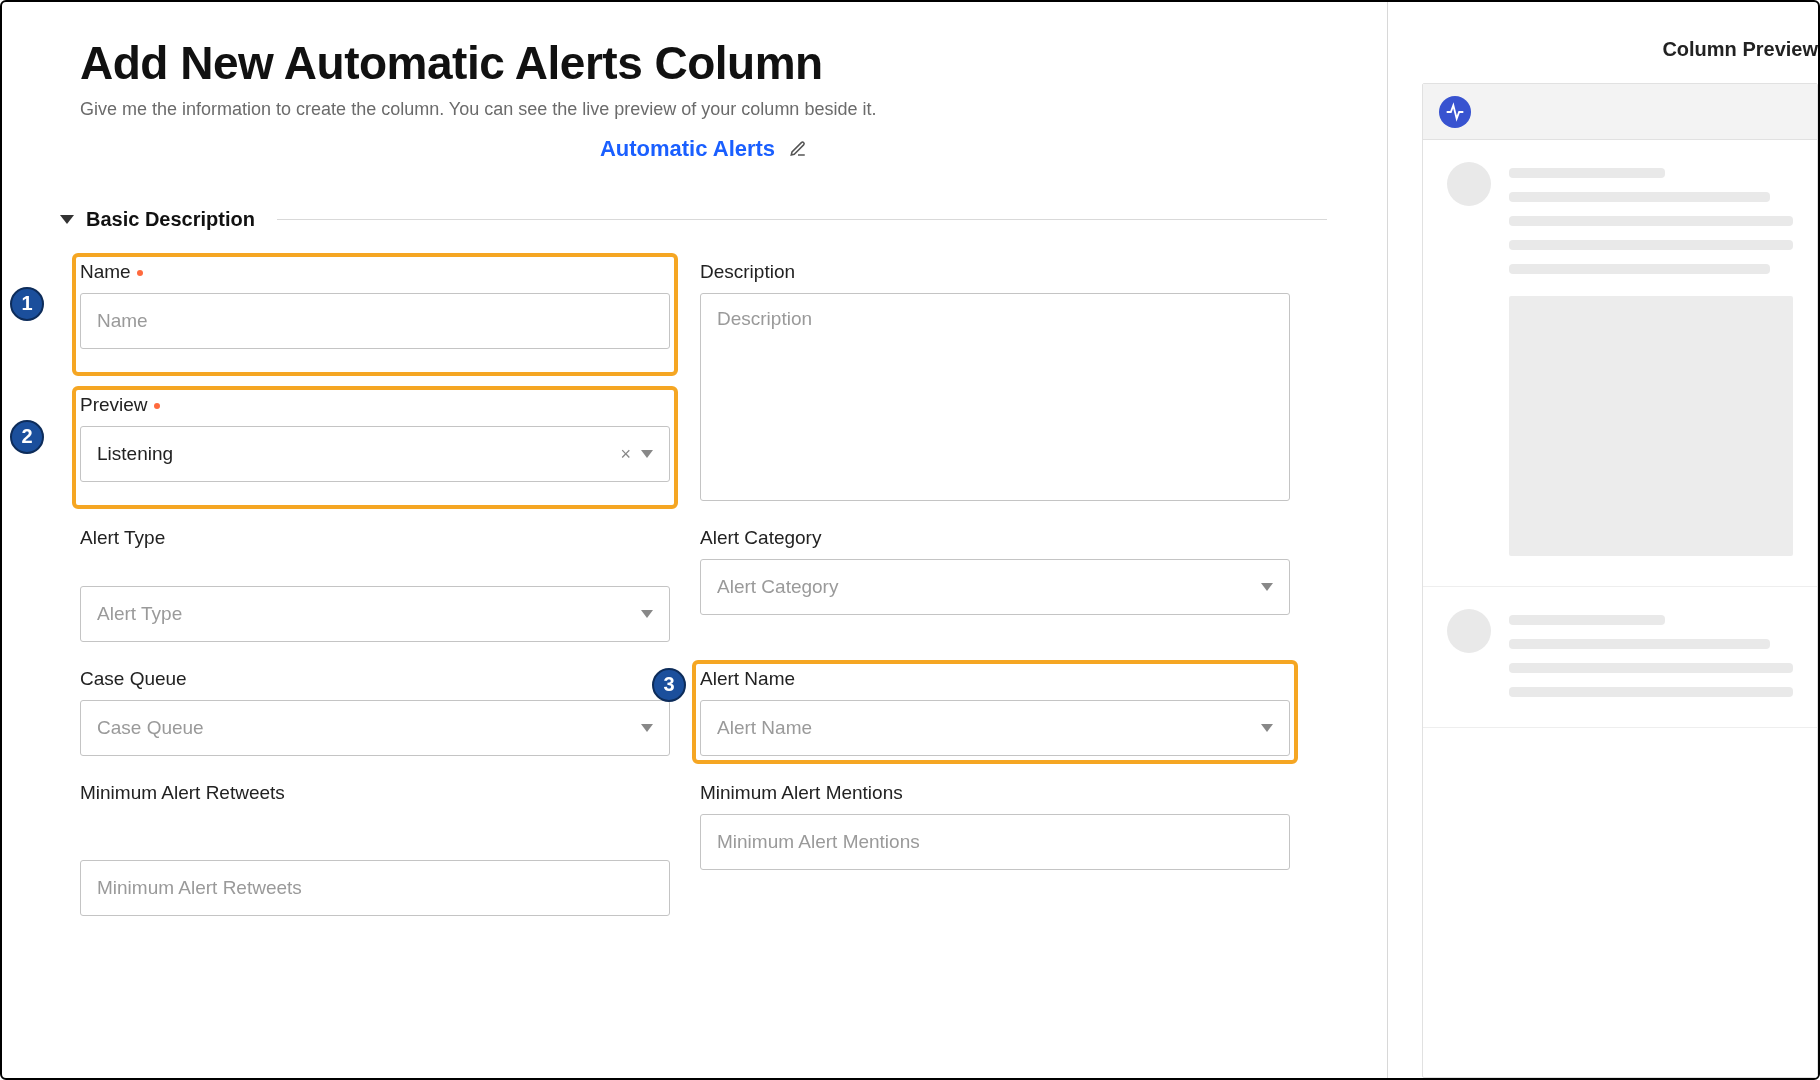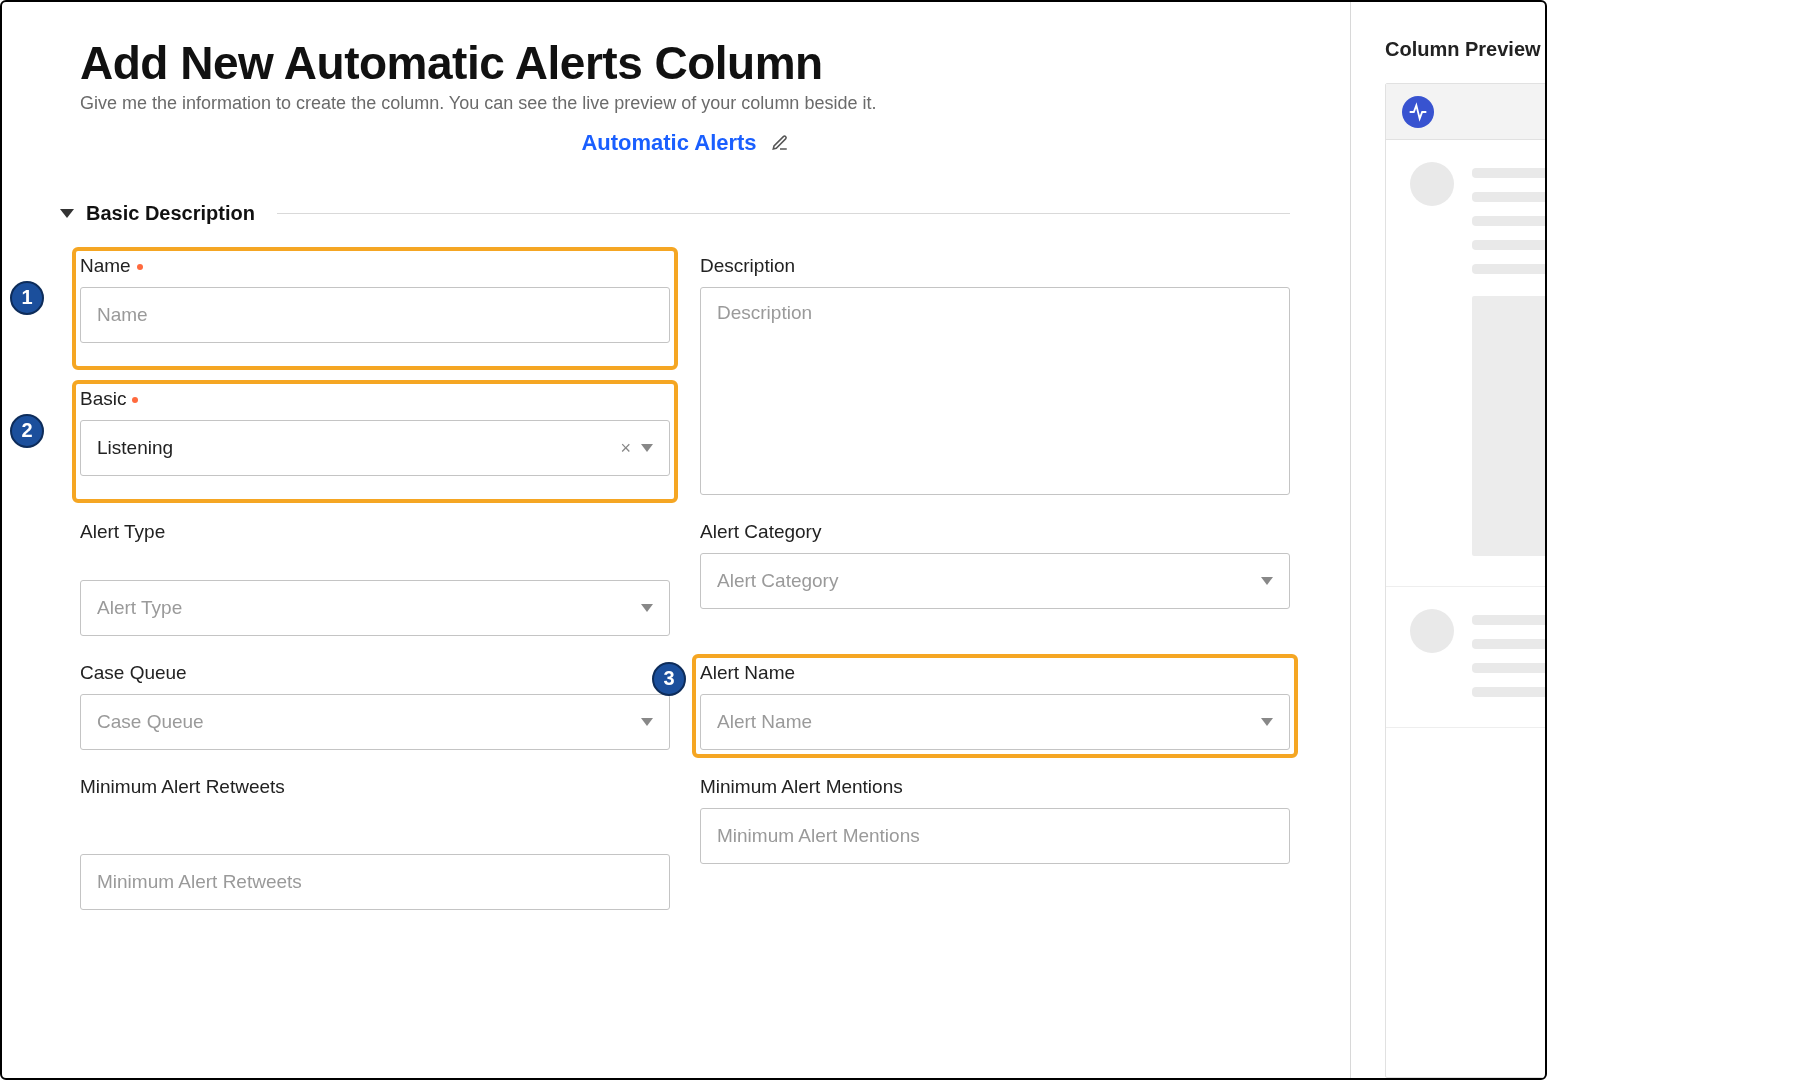--- a/index.html
+++ b/index.html
@@ -1,21 +1,21 @@
 <!DOCTYPE html>
 <html><head>
 <meta charset="utf-8">
 <style>
   * { box-sizing: border-box; margin: 0; padding: 0; }
   html, body { width: 1820px; height: 1080px; font-family: -apple-system, BlinkMacSystemFont, "Segoe UI", Helvetica, Arial, sans-serif; background: #fff; color: #111; }
-  .page { width: 1547px; height: 1080px; border: 2px solid #000; border-radius: 6px; display: flex; overflow: hidden; }
+  .page { width: 1820px; height: 1080px; border: 2px solid #000; border-radius: 6px; display: flex; overflow: hidden; }
   .main { flex: 1 1 auto; padding: 36px 60px 0 78px; border-right: 1px solid #d8d8d8; position: relative; }
   .side { width: 430px; min-width: 430px; padding: 36px 0 0 34px; display: flex; flex-direction: column; }
   .title { font-size: 46px; font-weight: 700; letter-spacing: -0.5px; line-height: 1.1; }
-  .subtitle { font-size: 18px; color: #6b6b6b; margin-top: 4px; }
+  .subtitle { font-size: 18px; color: #6b6b6b; margin-top: 10px; }
   .breadcrumb-row { display: flex; align-items: center; gap: 14px; margin-top: 16px; justify-content: center; }
   .breadcrumb-link { font-size: 22px; font-weight: 700; color: #1a5fff; cursor: pointer; }
   .pencil { width: 18px; height: 18px; color: #555; cursor: pointer; }
   .section-header { display:flex; align-items:center; gap: 12px; margin-top: 46px; }
   .section-caret { width: 0; height: 0; border-left: 7px solid transparent; border-right: 7px solid transparent; border-top: 9px solid #333; margin-left: -20px; }
   .section-title { font-size: 20px; font-weight: 700; }
   .section-line { flex:1; height:1px; background:#d9d9d9; margin-left: 10px; }
   .form-grid { display: grid; grid-template-columns: 590px 590px; column-gap: 30px; margin-top: 30px; margin-left: 0; }
   .field { display: flex; flex-direction: column; margin-bottom: 26px; position: relative; }
   .label { font-size: 19px; color: #222; margin-bottom: 10px; }
@@ -27,21 +27,21 @@
   .select { justify-content: space-between; cursor:pointer; }
   .select .sel-text { color:#9a9a9a; }
   .select .sel-text.has-val { color:#222; }
   .sel-icons { display:flex; align-items:center; gap:10px; color:#888; }
   .chev { width:0; height:0; border-left:6px solid transparent; border-right:6px solid transparent; border-top:8px solid #888; }
   .x-icon { font-size: 18px; line-height:1; color:#888; }
   .highlight { outline: 4px solid #f5a623; outline-offset: -2px; border-radius: 4px; padding: 6px; margin: -6px -6px 20px -6px; }
   .step-badge { position:absolute; left:-64px; top: 32px; width:34px; height:34px; border-radius:50%; background:#1b4f9c; color:#fff; font-weight:700; font-size:20px; display:flex; align-items:center; justify-content:center; border: 2px solid #0d2c5a; }
   .step-badge.right { left: auto; right: -18px; top: -18px; }
   
-  .preview-title { font-size: 20px; font-weight: 600; color:#222; margin-bottom: 22px; }
+  .preview-title { font-size: 20px; font-weight: 600; color:#222; margin-bottom: 22px; text-align: right; }
   .preview-card { border:1px solid #e1e1e1; border-radius: 2px; width: 100%; flex:1; display:flex; flex-direction:column; overflow:hidden; }
   .preview-header { height: 56px; background:#f3f3f3; border-bottom:1px solid #e1e1e1; display:flex; align-items:center; padding: 0 16px; }
   .alert-icon-circle { width:32px; height:32px; border-radius:50%; background:#3853d0; display:flex; align-items:center; justify-content:center; }
   .alert-icon-circle svg { width:20px; height:20px; stroke:#fff; fill:none; stroke-width:2.2; }
   .skeleton-item { padding: 22px 24px 30px 24px; border-bottom: 1px solid #eee; }
   .sk-row { display:flex; gap:18px; }
   .sk-avatar { width:44px; height:44px; border-radius:50%; background:#e9e9e9; flex-shrink:0; }
   .sk-lines { flex:1; display:flex; flex-direction:column; gap:14px; padding-top:6px; }
   .sk-line { height:10px; background:#e9e9e9; border-radius:4px; }
   .sk-line.short { width:55%; }
@@ -79,21 +79,21 @@
         <input class="input" type="text" placeholder="Name" style="">
       </div>
 
       <div class="field" style="grid-column:2; grid-row:1 / span 2;justify-content:space-between;">
         <label class="label">Description</label>
         <textarea class="input" placeholder="Description" style=""></textarea>
       </div>
 
       <div class="field highlight" style="grid-column:1; grid-row:2;">
         <span class="step-badge">2</span>
-        <label class="label"><span>Basic</span><span class="req-dot"></span></label>
+        <label class="label"><span>Preview</span><span class="req-dot"></span></label>
         <div class="select">
           <span class="sel-text has-val">Listening</span>
           <span class="sel-icons">
             <span class="x-icon">×</span>
             <span class="chev"></span>
           </span>
         </div>
       </div>
 
       <div class="field" style="grid-column:1; grid-row:3;gap:27px;">

